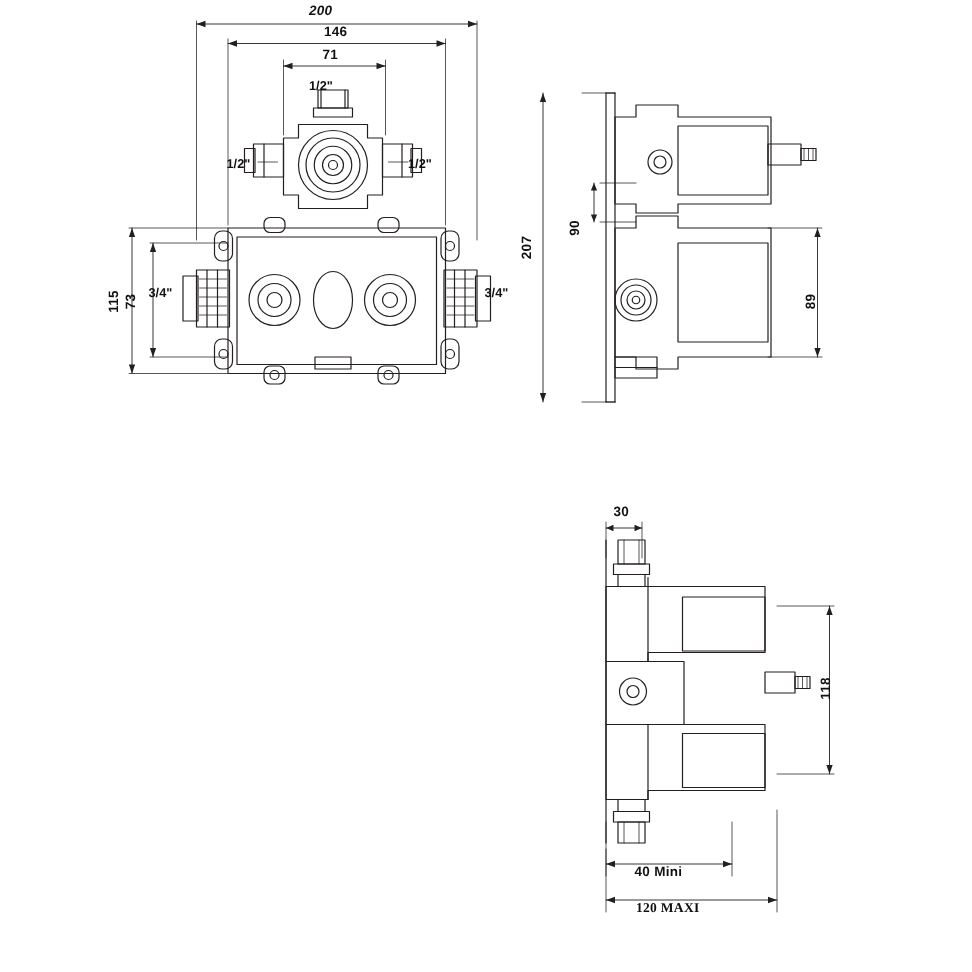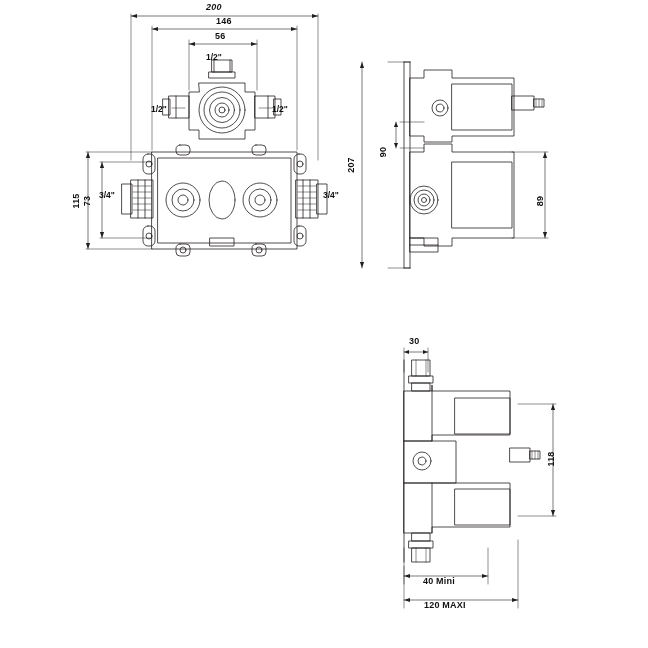--- a/index.html
+++ b/index.html
@@ -291,32 +291,32 @@
           <line x1="426" y1="548" x2="426" y2="562"></line>
         </g>
 
         <line x1="404" y1="360" x2="404" y2="562"></line>
       </g>
     </g>
   </svg>
 
   <div class="dim-label" style="left:206px; top:2px;font-style:italic;">200</div>
   <div class="dim-label" style="left:216px; top:16px;">146</div>
-  <div class="dim-label" style="left:215px; top:31px;">56</div>
+  <div class="dim-label" style="left:215px; top:31px;">71</div>
   <div class="dim-label rot" style="left:68px; top:196px; transform:rotate(-90deg);">115</div>
   <div class="dim-label rot" style="left:82px; top:196px; transform:rotate(-90deg);">73</div>
 
   <div class="port-label" style="left:206px; top:52px;">1/2"</div>
   <div class="port-label" style="left:151px; top:104px;">1/2"</div>
   <div class="port-label" style="left:272px; top:104px;">1/2"</div>
   <div class="port-label" style="left:99px; top:190px;">3/4"</div>
   <div class="port-label" style="left:323px; top:190px;">3/4"</div>
 
   <div class="dim-label rot" style="left:343px; top:160px; transform:rotate(-90deg);">207</div>
   <div class="dim-label rot" style="left:378px; top:147px; transform:rotate(-90deg);">90</div>
   <div class="dim-label rot" style="left:535px; top:196px; transform:rotate(-90deg);">89</div>
 
   <div class="dim-label" style="left:409px; top:336px;">30</div>
   <div class="dim-label rot" style="left:543px; top:454px; transform:rotate(-90deg);">118</div>
   <div class="dim-label" style="left:423px; top:576px;">40  Mini</div>
-  <div class="dim-label" style="left:424px; top:600px;">120 MAXI</div>
+  <div class="dim-label" style="left:424px; top:600px;font-family:Liberation Serif, serif;">120 MAXI</div>
 
 </div>
 
 </body></html>

